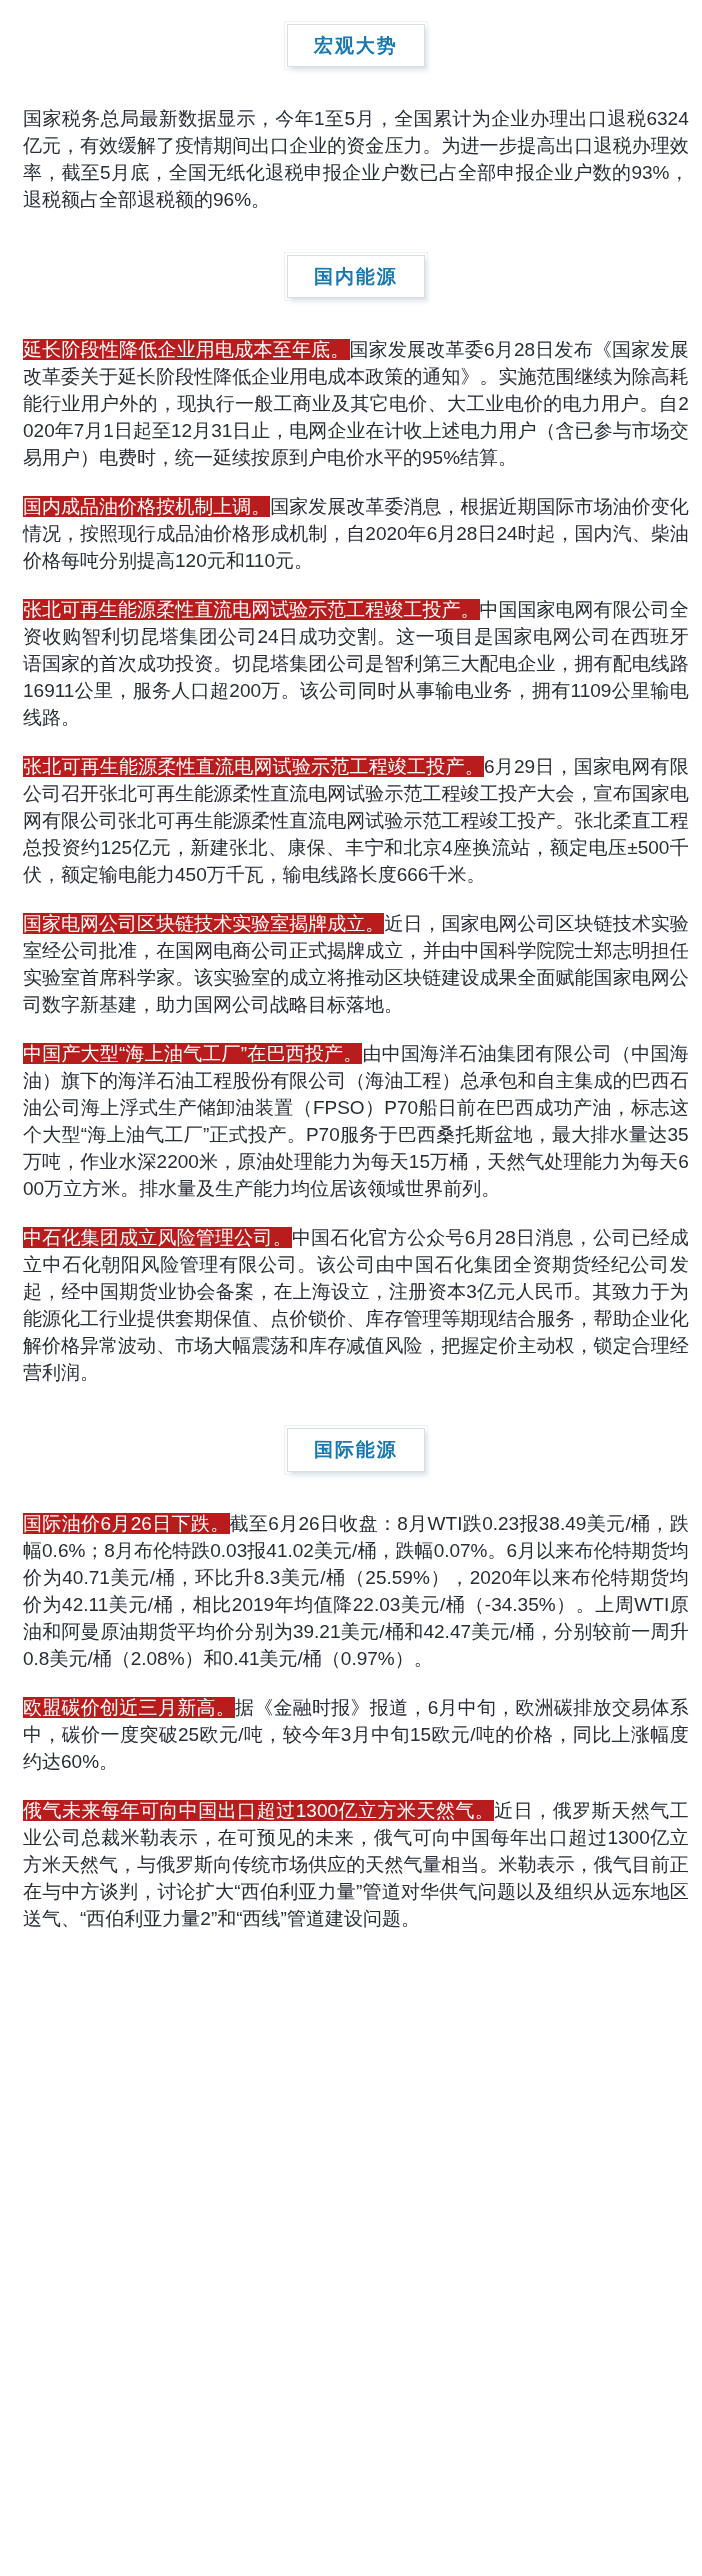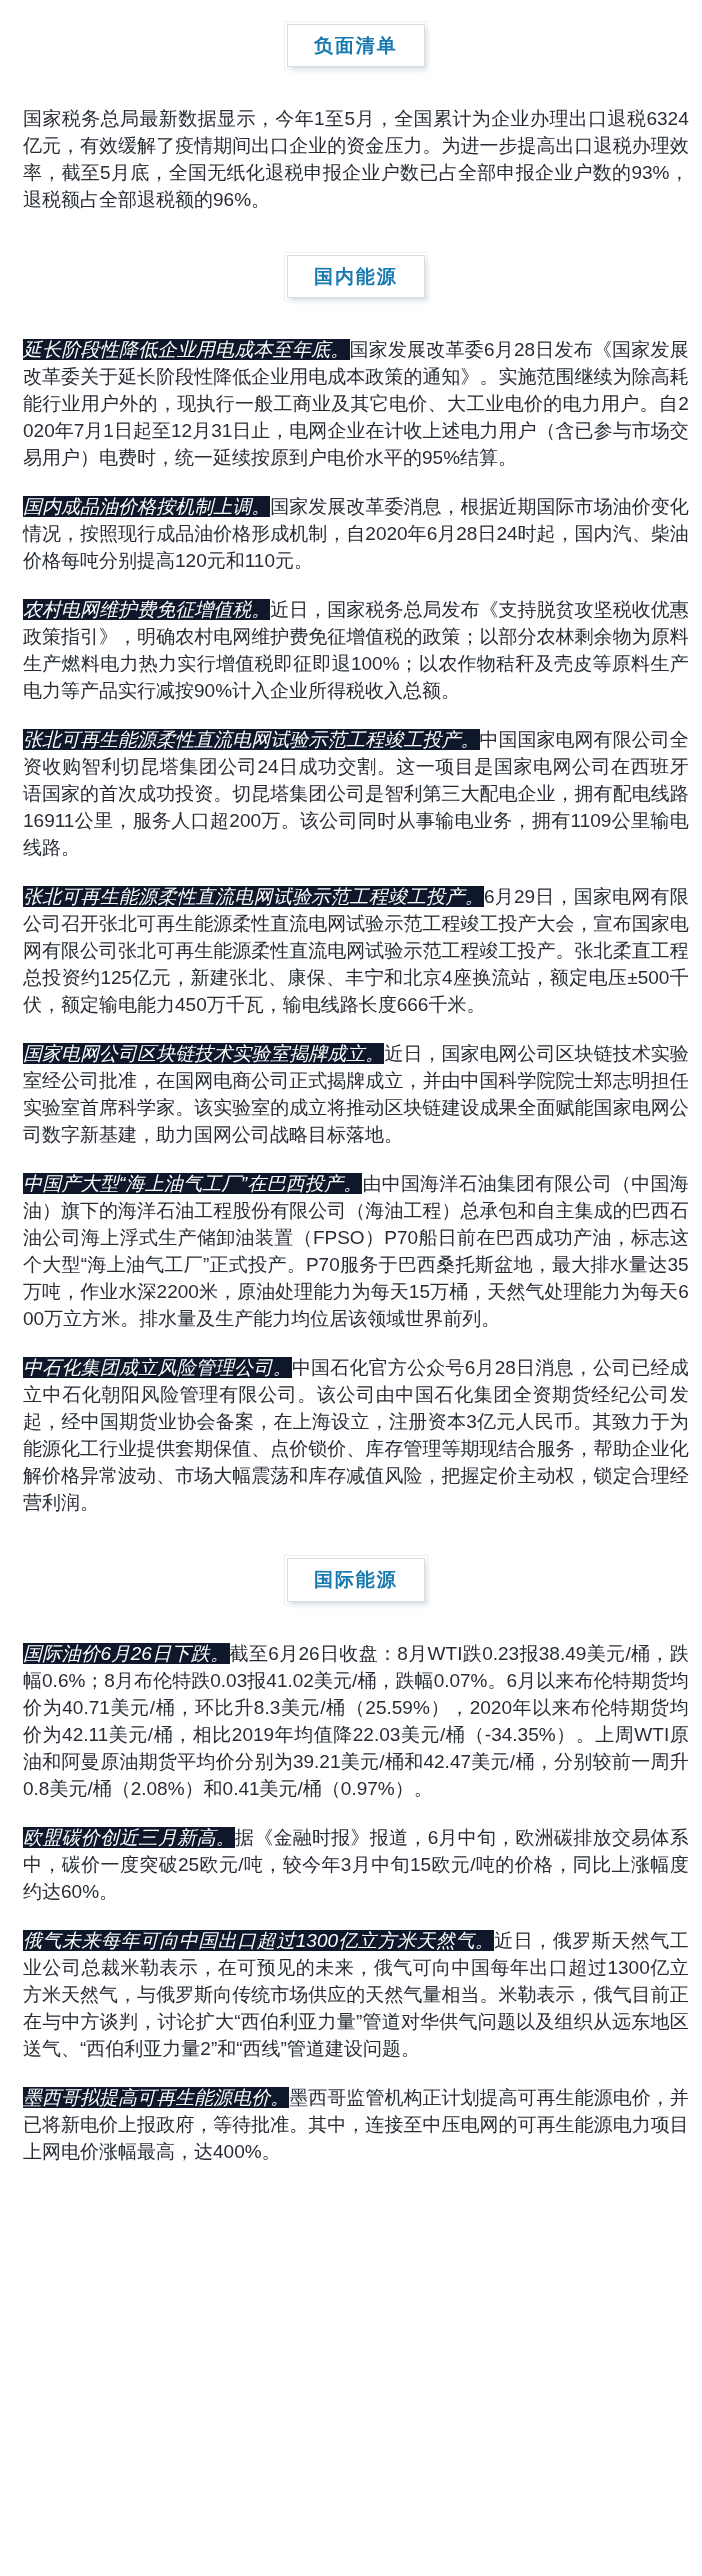--- a/index.html
+++ b/index.html
@@ -28,45 +28,42 @@
   }
   .section:first-child .section-badge { margin-top: 0; }
   .para {
     font-size: 19px;
     line-height: 27px;
     text-align: justify;
     margin: 22px 0;
     word-break: break-all;
   }
   .hl {
-    background: #0f172a;
+    background: #b91c1c;
     color: #ffffff;
-    font-style: italic;
   }
 </style>
 </head>
 <body>
 
 <div class="page">
     <div class="section">
-      <div class="section-badge">负面清单</div>
+      <div class="section-badge">宏观大势</div>
       <p class="para"><span>国家税务总局最新数据显示，今年1至5月，全国累计为企业办理出口退税6324亿元，有效缓解了疫情期间出口企业的资金压力。为进一步提高出口退税办理效率，截至5月底，全国无纸化退税申报企业户数已占全部申报企业户数的93%，退税额占全部退税额的96%。</span></p>
     </div>
     <div class="section">
       <div class="section-badge">国内能源</div>
       <p class="para"><span class="hl">延长阶段性降低企业用电成本至年底。</span><span>国家发展改革委6月28日发布《国家发展改革委关于延长阶段性降低企业用电成本政策的通知》。实施范围继续为除高耗能行业用户外的，现执行一般工商业及其它电价、大工业电价的电力用户。自2020年7月1日起至12月31日止，电网企业在计收上述电力用户（含已参与市场交易用户）电费时，统一延续按原到户电价水平的95%结算。</span></p>
       <p class="para"><span class="hl">国内成品油价格按机制上调。</span><span>国家发展改革委消息，根据近期国际市场油价变化情况，按照现行成品油价格形成机制，自2020年6月28日24时起，国内汽、柴油价格每吨分别提高120元和110元。</span></p>
-      <p class="para"><span class="hl">农村电网维护费免征增值税。</span><span>近日，国家税务总局发布《支持脱贫攻坚税收优惠政策指引》，明确农村电网维护费免征增值税的政策；以部分农林剩余物为原料生产燃料电力热力实行增值税即征即退100%；以农作物秸秆及壳皮等原料生产电力等产品实行减按90%计入企业所得税收入总额。</span></p>
       <p class="para"><span class="hl">张北可再生能源柔性直流电网试验示范工程竣工投产。</span><span>中国国家电网有限公司全资收购智利切昆塔集团公司24日成功交割。这一项目是国家电网公司在西班牙语国家的首次成功投资。切昆塔集团公司是智利第三大配电企业，拥有配电线路16911公里，服务人口超200万。该公司同时从事输电业务，拥有1109公里输电线路。</span></p>
       <p class="para"><span class="hl">张北可再生能源柔性直流电网试验示范工程竣工投产。</span><span>6月29日，国家电网有限公司召开张北可再生能源柔性直流电网试验示范工程竣工投产大会，宣布国家电网有限公司张北可再生能源柔性直流电网试验示范工程竣工投产。张北柔直工程总投资约125亿元，新建张北、康保、丰宁和北京4座换流站，额定电压±500千伏，额定输电能力450万千瓦，输电线路长度666千米。</span></p>
       <p class="para"><span class="hl">国家电网公司区块链技术实验室揭牌成立。</span><span>近日，国家电网公司区块链技术实验室经公司批准，在国网电商公司正式揭牌成立，并由中国科学院院士郑志明担任实验室首席科学家。该实验室的成立将推动区块链建设成果全面赋能国家电网公司数字新基建，助力国网公司战略目标落地。</span></p>
       <p class="para"><span class="hl">中国产大型“海上油气工厂”在巴西投产。</span><span>由中国海洋石油集团有限公司（中国海油）旗下的海洋石油工程股份有限公司（海油工程）总承包和自主集成的巴西石油公司海上浮式生产储卸油装置（FPSO）P70船日前在巴西成功产油，标志这个大型“海上油气工厂”正式投产。P70服务于巴西桑托斯盆地，最大排水量达35万吨，作业水深2200米，原油处理能力为每天15万桶，天然气处理能力为每天600万立方米。排水量及生产能力均位居该领域世界前列。</span></p>
       <p class="para"><span class="hl">中石化集团成立风险管理公司。</span><span>中国石化官方公众号6月28日消息，公司已经成立中石化朝阳风险管理有限公司。该公司由中国石化集团全资期货经纪公司发起，经中国期货业协会备案，在上海设立，注册资本3亿元人民币。其致力于为能源化工行业提供套期保值、点价锁价、库存管理等期现结合服务，帮助企业化解价格异常波动、市场大幅震荡和库存减值风险，把握定价主动权，锁定合理经营利润。</span></p>
     </div>
     <div class="section">
       <div class="section-badge">国际能源</div>
       <p class="para"><span class="hl">国际油价6月26日下跌。</span><span>截至6月26日收盘：8月WTI跌0.23报38.49美元/桶，跌幅0.6%；8月布伦特跌0.03报41.02美元/桶，跌幅0.07%。6月以来布伦特期货均价为40.71美元/桶，环比升8.3美元/桶（25.59%），2020年以来布伦特期货均价为42.11美元/桶，相比2019年均值降22.03美元/桶（-34.35%）。上周WTI原油和阿曼原油期货平均价分别为39.21美元/桶和42.47美元/桶，分别较前一周升0.8美元/桶（2.08%）和0.41美元/桶（0.97%）。</span></p>
       <p class="para"><span class="hl">欧盟碳价创近三月新高。</span><span>据《金融时报》报道，6月中旬，欧洲碳排放交易体系中，碳价一度突破25欧元/吨，较今年3月中旬15欧元/吨的价格，同比上涨幅度约达60%。</span></p>
       <p class="para"><span class="hl">俄气未来每年可向中国出口超过1300亿立方米天然气。</span><span>近日，俄罗斯天然气工业公司总裁米勒表示，在可预见的未来，俄气可向中国每年出口超过1300亿立方米天然气，与俄罗斯向传统市场供应的天然气量相当。米勒表示，俄气目前正在与中方谈判，讨论扩大“西伯利亚力量”管道对华供气问题以及组织从远东地区送气、“西伯利亚力量2”和“西线”管道建设问题。</span></p>
-      <p class="para"><span class="hl">墨西哥拟提高可再生能源电价。</span><span>墨西哥监管机构正计划提高可再生能源电价，并已将新电价上报政府，等待批准。其中，连接至中压电网的可再生能源电力项目上网电价涨幅最高，达400%。</span></p>
     </div>
   </div>
 
 
 </body></html>

